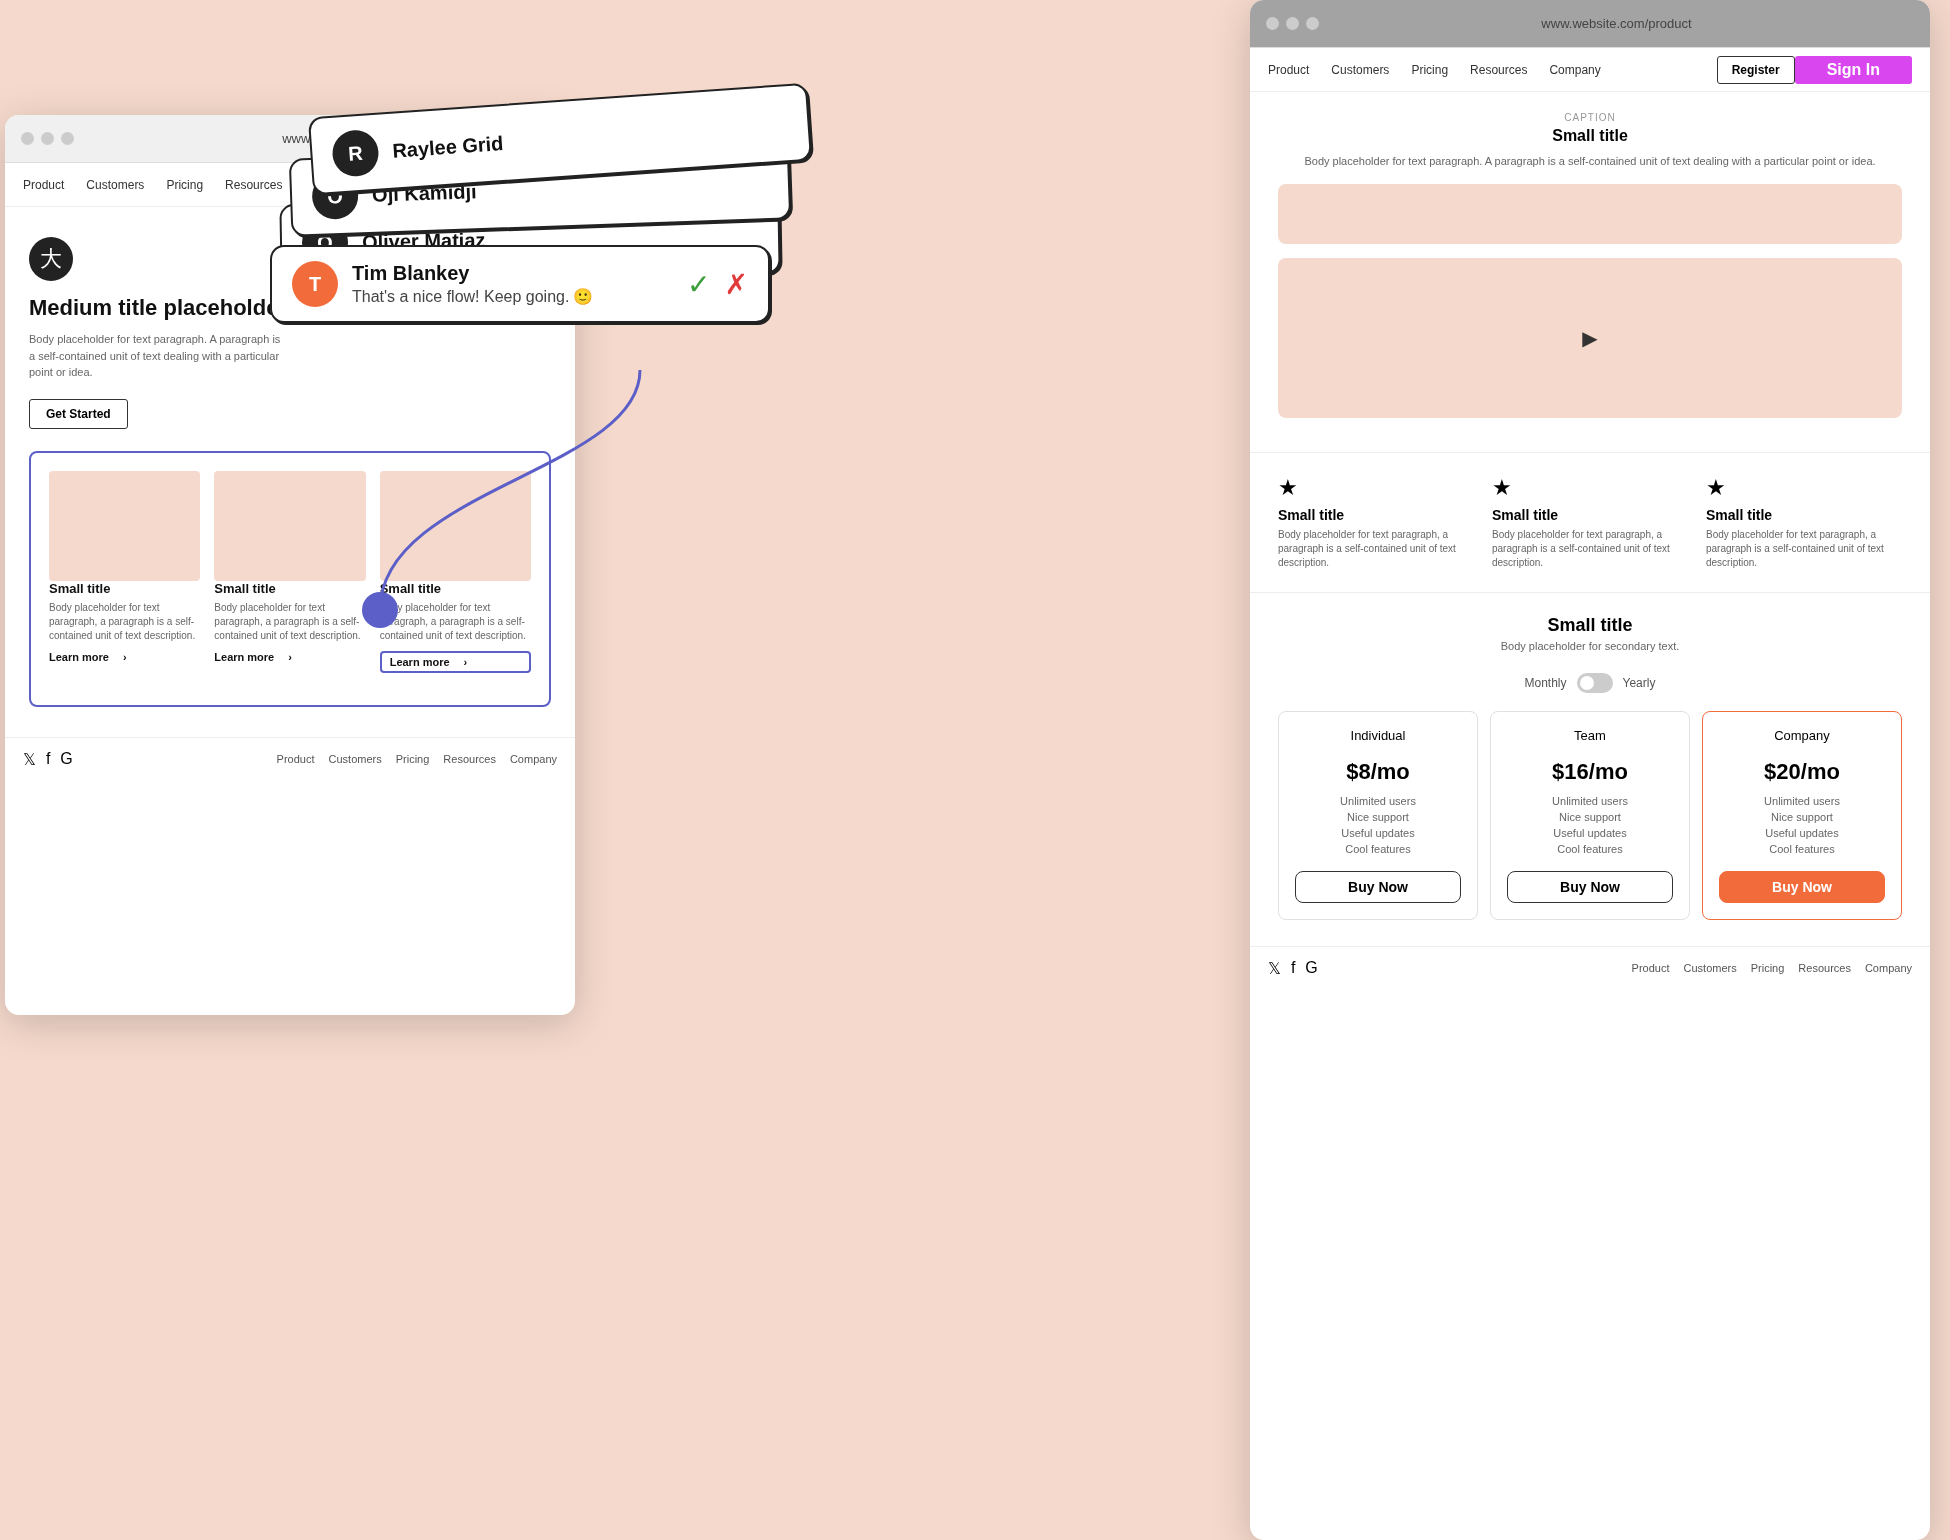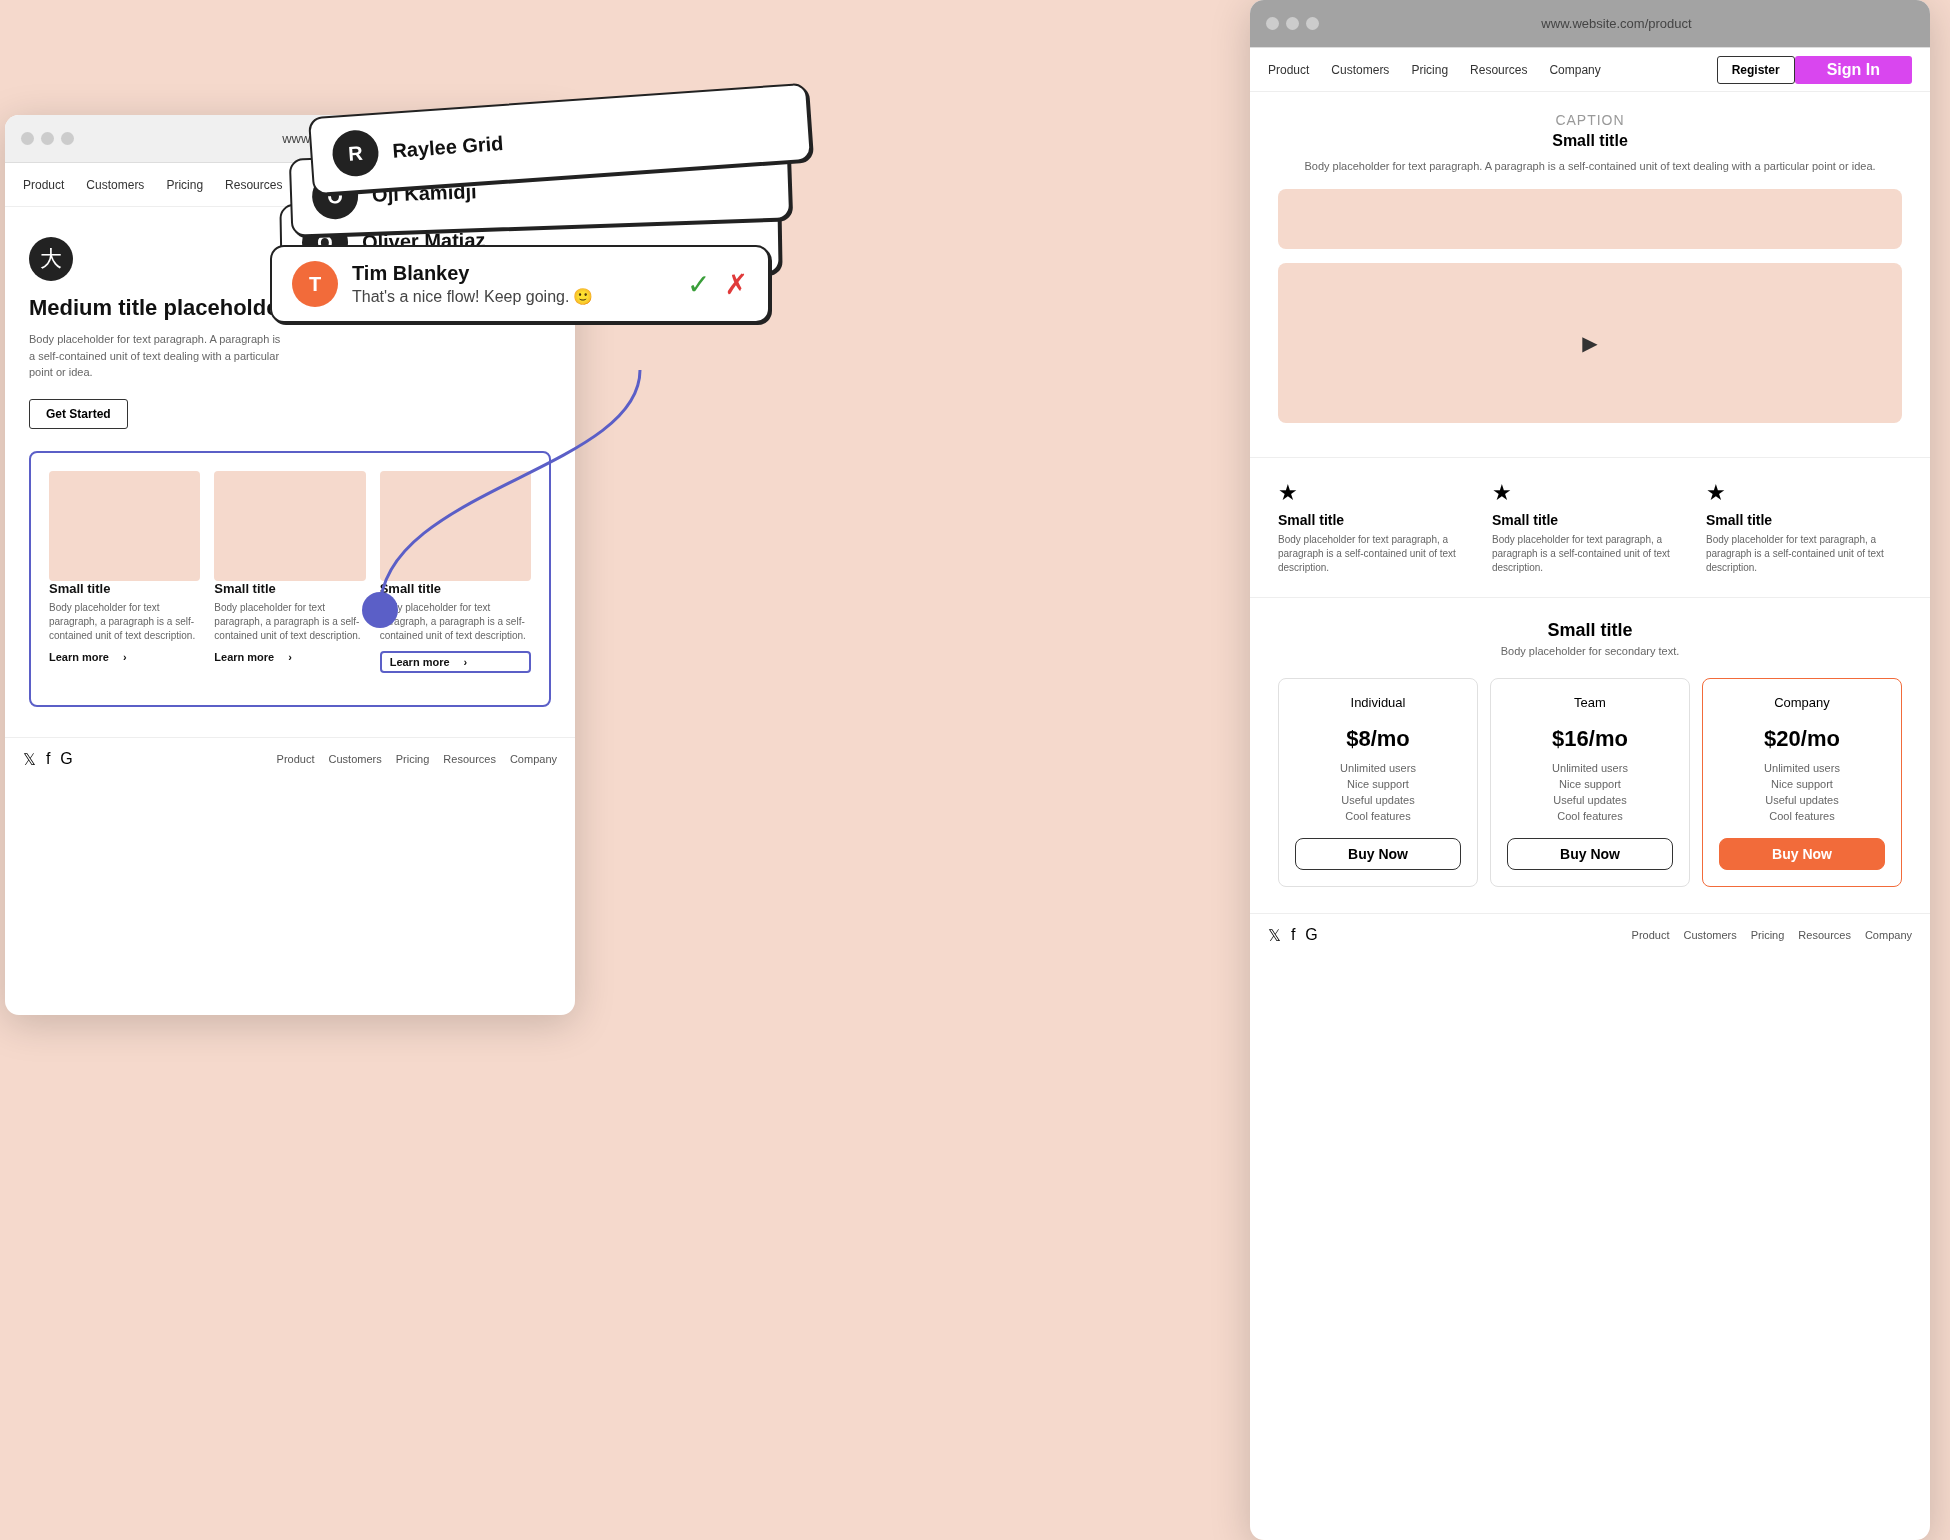--- a/index.html
+++ b/index.html
@@ -200,21 +200,21 @@
       cursor: pointer;
       border-radius: 3px;
     }
 
     
     .right-section {
       padding: 20px 28px;
       border-bottom: 1px solid #eee;
     }
     .caption-label {
-      font-size: 14px;
+      font-size: 10px;
       text-transform: uppercase;
       letter-spacing: 1px;
       color: #999;
       text-align: center;
       margin-bottom: 4px;
     }
     .small-title {
       font-size: 16px;
       font-weight: 700;
       text-align: center;
@@ -476,20 +476,25 @@
     <div class="star-card">
       <div class="star-icon">★</div>
       <div class="star-title">Small title</div>
       <div class="star-body">Body placeholder for text paragraph, a paragraph is a self-contained unit of text description.</div>
     </div>
   </div>
 
   <div class="pricing-section">
     <div class="pricing-title">Small title</div>
     <div class="pricing-sub">Body placeholder for secondary text.</div>
+    <div class="billing-toggle">
+      <span class="billing-label">Monthly</span>
+      <div class="toggle"></div>
+      <span class="billing-label">Yearly</span>
+    </div>
     <div class="pricing-cards">
 
       <div class="pricing-card">
         <div class="plan-name">Individual</div>
         <div class="plan-price">$8/mo</div>
         <ul class="plan-features">
           <li>Unlimited users</li>
           <li>Nice support</li>
           <li>Useful updates</li>
           <li>Cool features</li>

